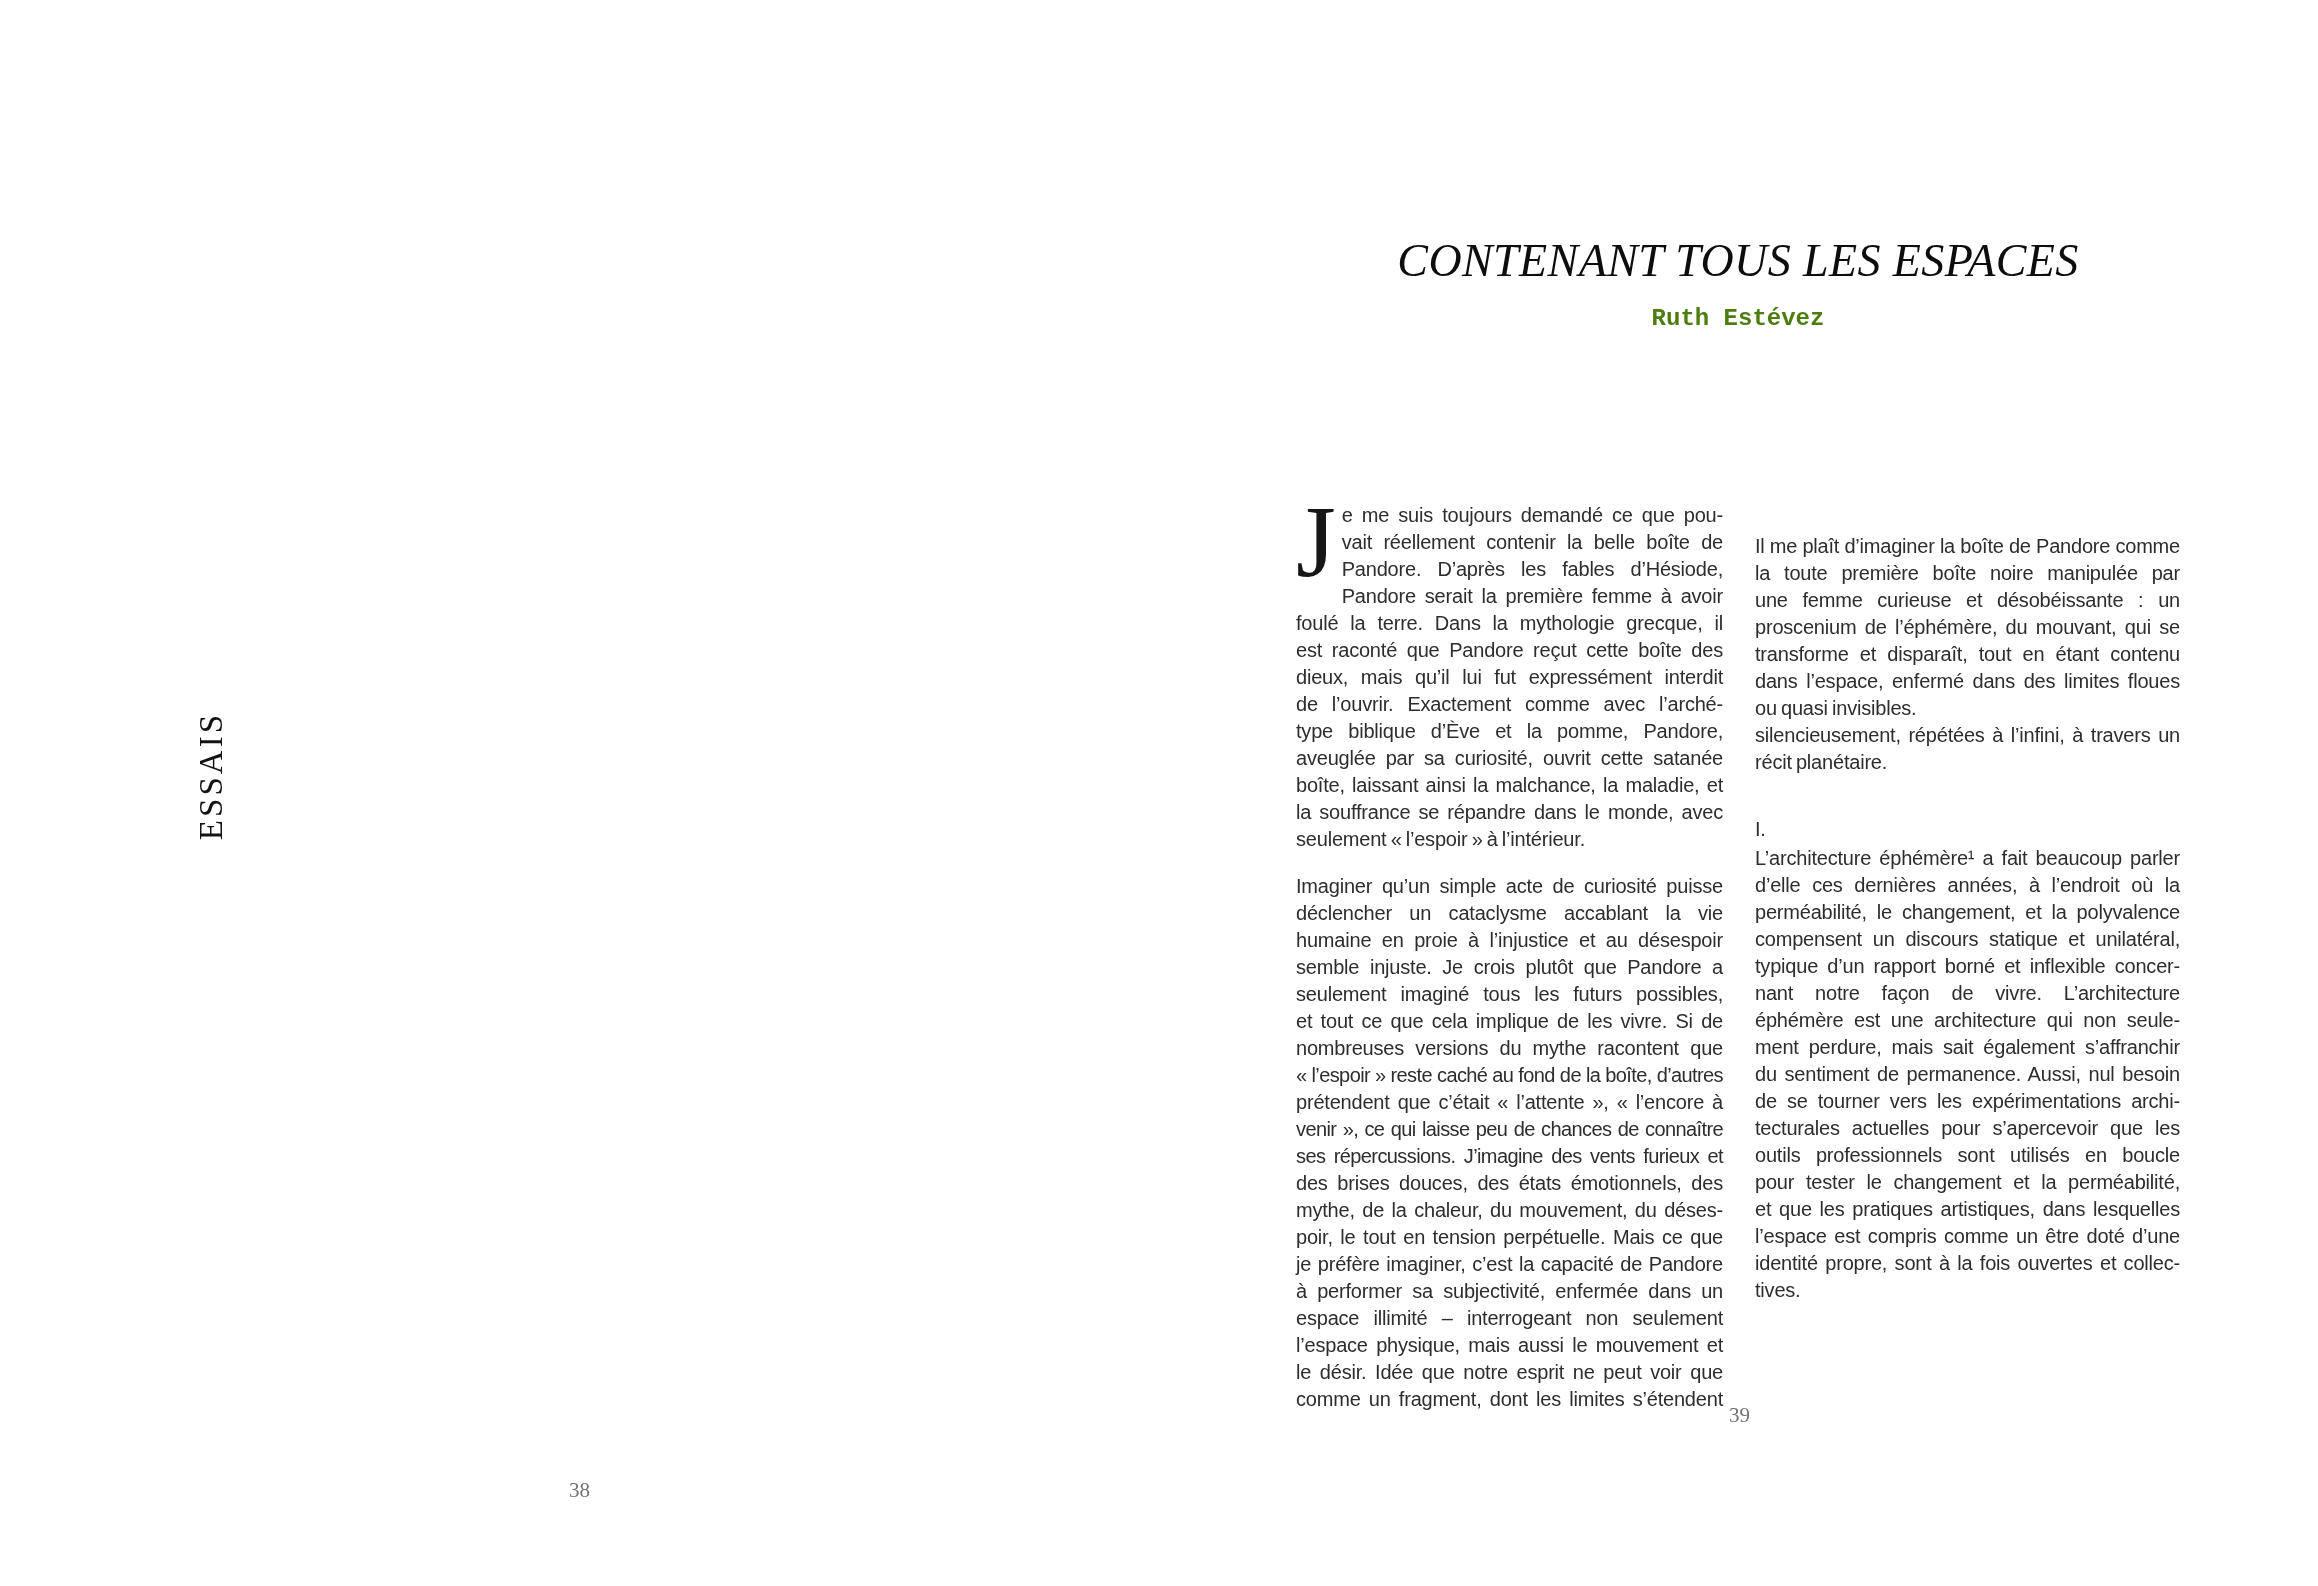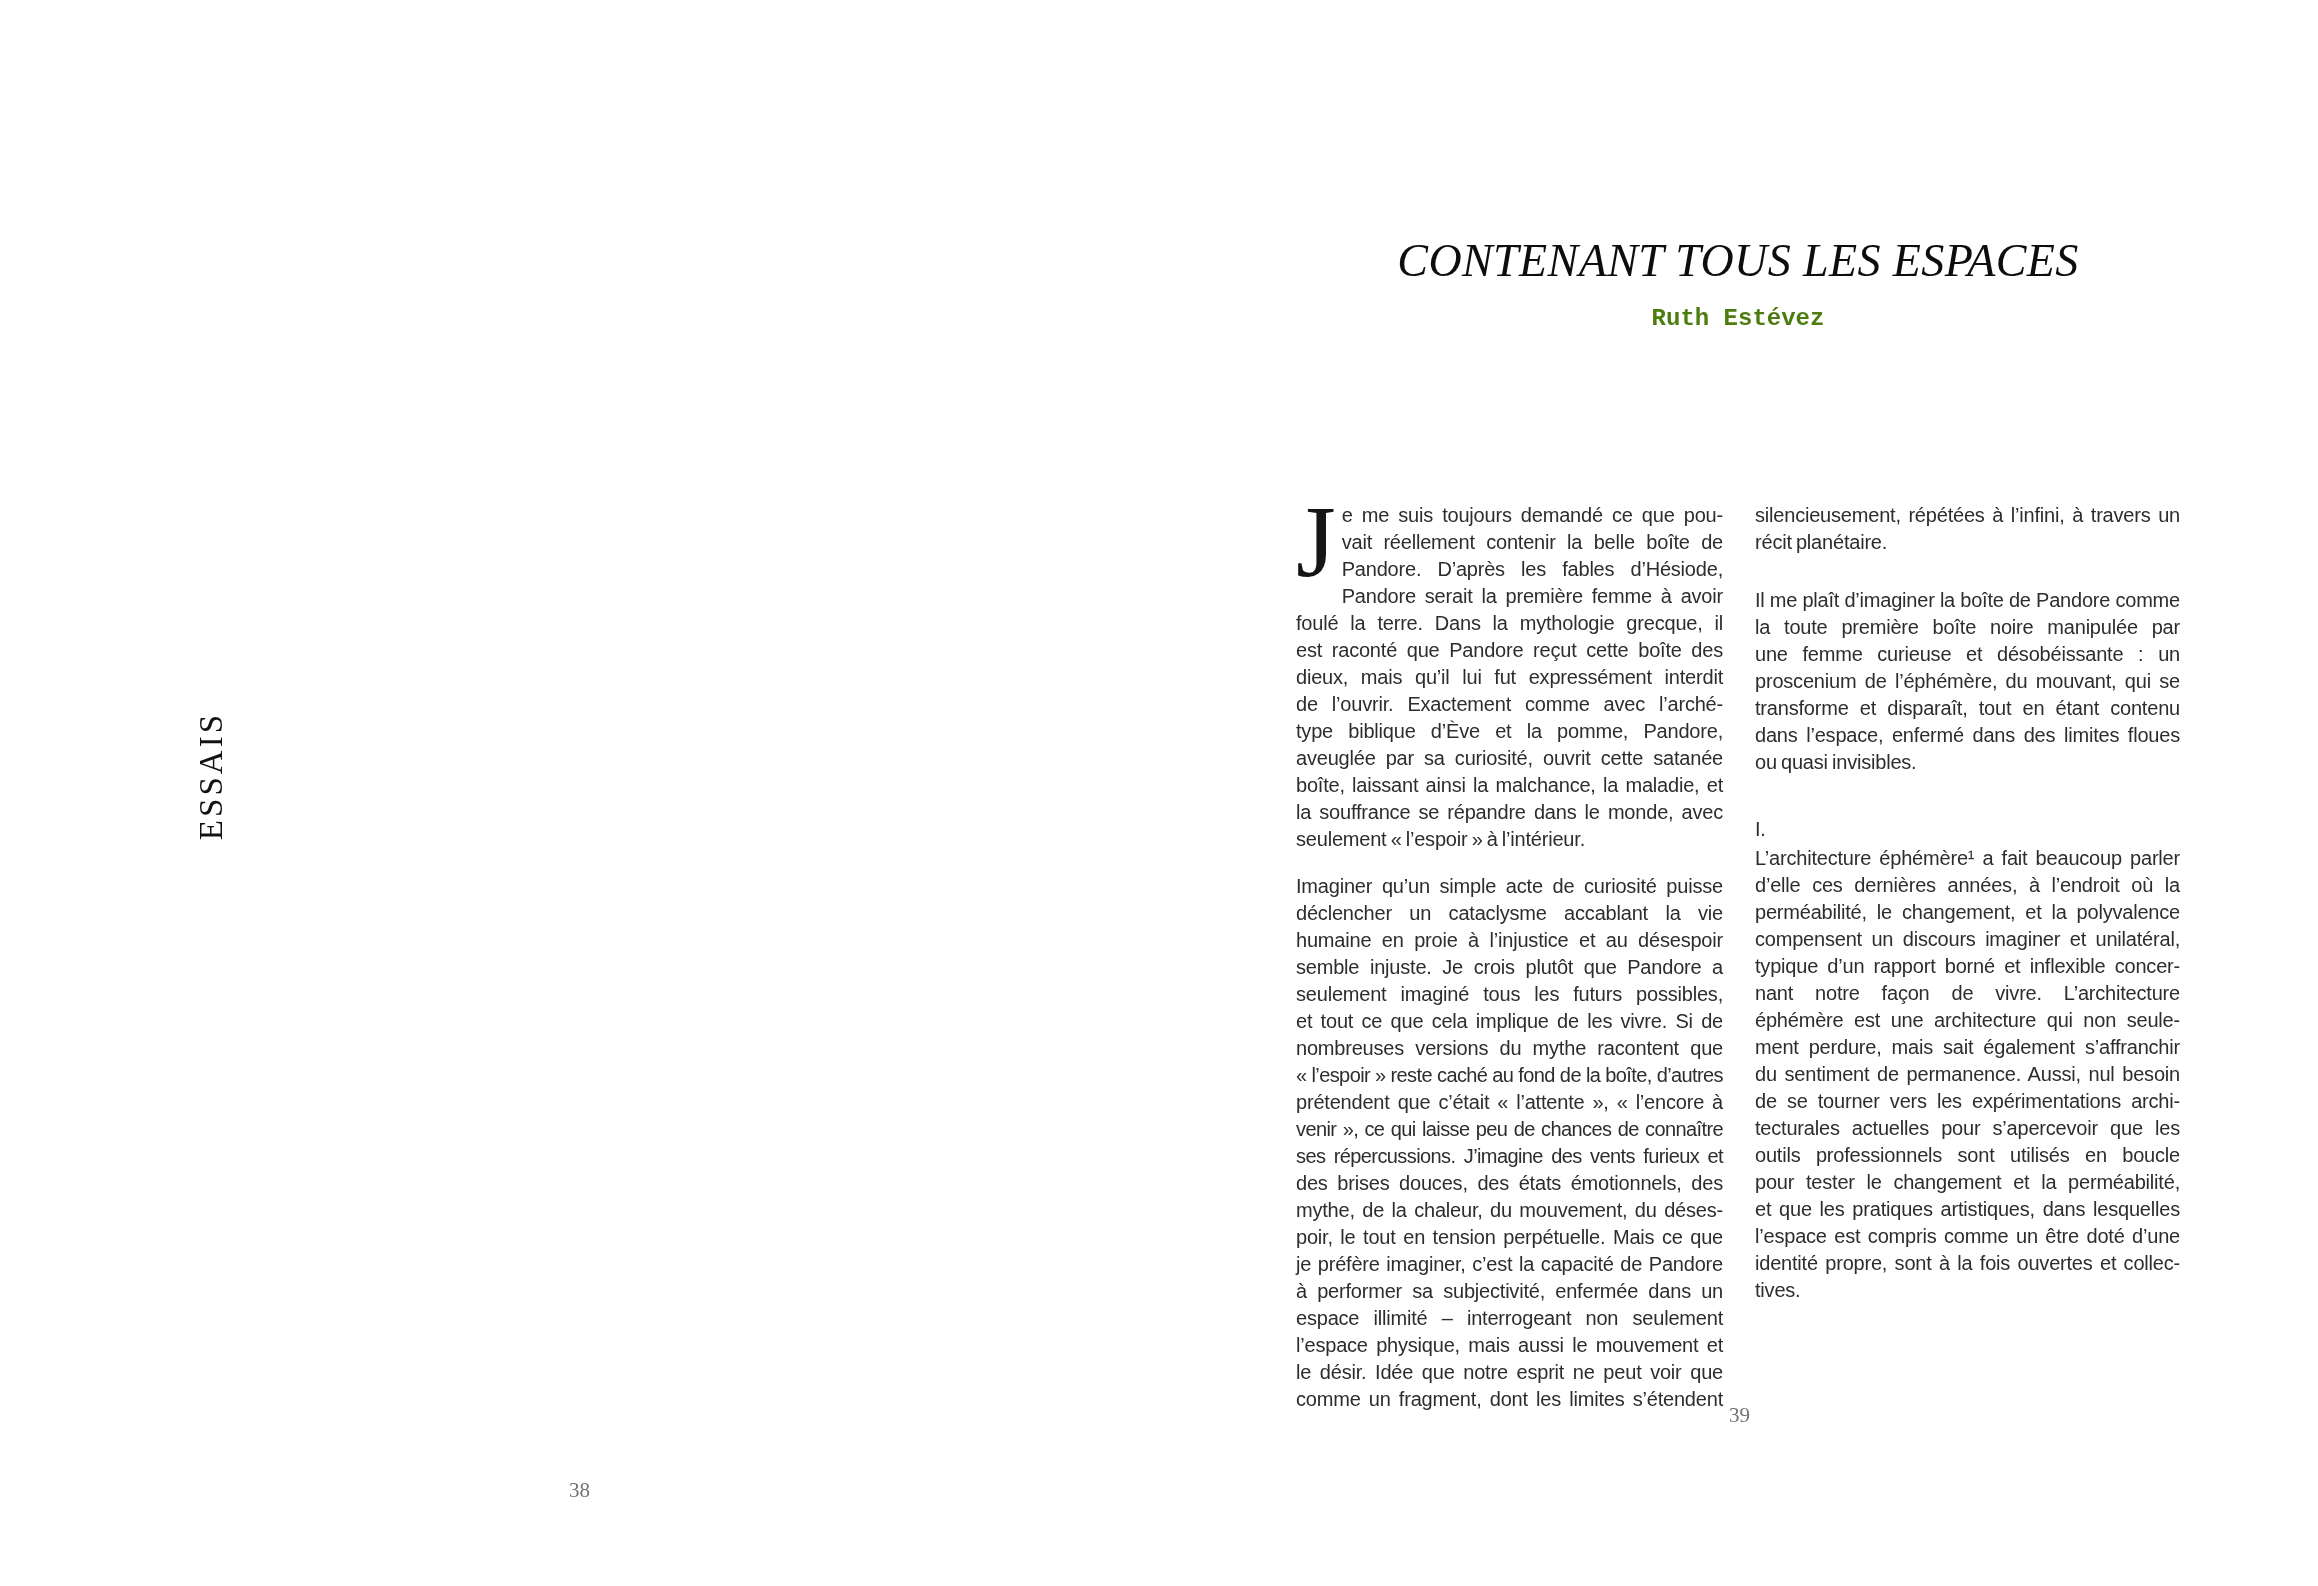--- a/index.html
+++ b/index.html
@@ -142,41 +142,41 @@
         <div class="line">poir, le tout en tension perpétuelle. Mais ce que</div>
         <div class="line">je préfère imaginer, c’est la capacité de Pandore</div>
         <div class="line">à performer sa subjectivité, enfermée dans un</div>
         <div class="line">espace illimité – interrogeant non seulement</div>
         <div class="line">l’espace physique, mais aussi le mouvement et</div>
         <div class="line">le désir. Idée que notre esprit ne peut voir que</div>
         <div class="line">comme un fragment, dont les limites s’étendent</div>
       </div>
     </div>
   <div class="col col-2">
-      <div class="block paragraph" style="margin-top: 0px;">
-        <div class="line">silencieusement, répétées à l’infini, à travers un</div>
-        <div class="line endline">récit planétaire.</div>
-      </div>
       <div class="block paragraph" style="margin-top: 31px;">
         <div class="line">Il me plaît d’imaginer la boîte de Pandore comme</div>
         <div class="line">la toute première boîte noire manipulée par</div>
         <div class="line">une femme curieuse et désobéissante : un</div>
         <div class="line">proscenium de l’éphémère, du mouvant, qui se</div>
         <div class="line">transforme et disparaît, tout en étant contenu</div>
         <div class="line">dans l’espace, enfermé dans des limites floues</div>
         <div class="line endline">ou quasi invisibles.</div>
       </div>
+      <div class="block paragraph" style="margin-top: 0px;">
+        <div class="line">silencieusement, répétées à l’infini, à travers un</div>
+        <div class="line endline">récit planétaire.</div>
+      </div>
       <div class="block heading" style="margin-top: 40px;">
         <div class="line endline">I.</div>
       </div>
       <div class="block paragraph" style="margin-top: 1.5px;">
         <div class="line">L’architecture éphémère¹ a fait beaucoup parler</div>
         <div class="line">d’elle ces dernières années, à l’endroit où la</div>
         <div class="line">perméabilité, le changement, et la polyvalence</div>
-        <div class="line">compensent un discours imaginer et unilatéral,</div>
+        <div class="line">compensent un discours statique et unilatéral,</div>
         <div class="line">typique d’un rapport borné et inflexible concer-</div>
         <div class="line">nant notre façon de vivre. L’architecture</div>
         <div class="line">éphémère est une architecture qui non seule-</div>
         <div class="line">ment perdure, mais sait également s’affranchir</div>
         <div class="line">du sentiment de permanence. Aussi, nul besoin</div>
         <div class="line">de se tourner vers les expérimentations archi-</div>
         <div class="line">tecturales actuelles pour s’apercevoir que les</div>
         <div class="line">outils professionnels sont utilisés en boucle</div>
         <div class="line">pour tester le changement et la perméabilité,</div>
         <div class="line">et que les pratiques artistiques, dans lesquelles</div>

